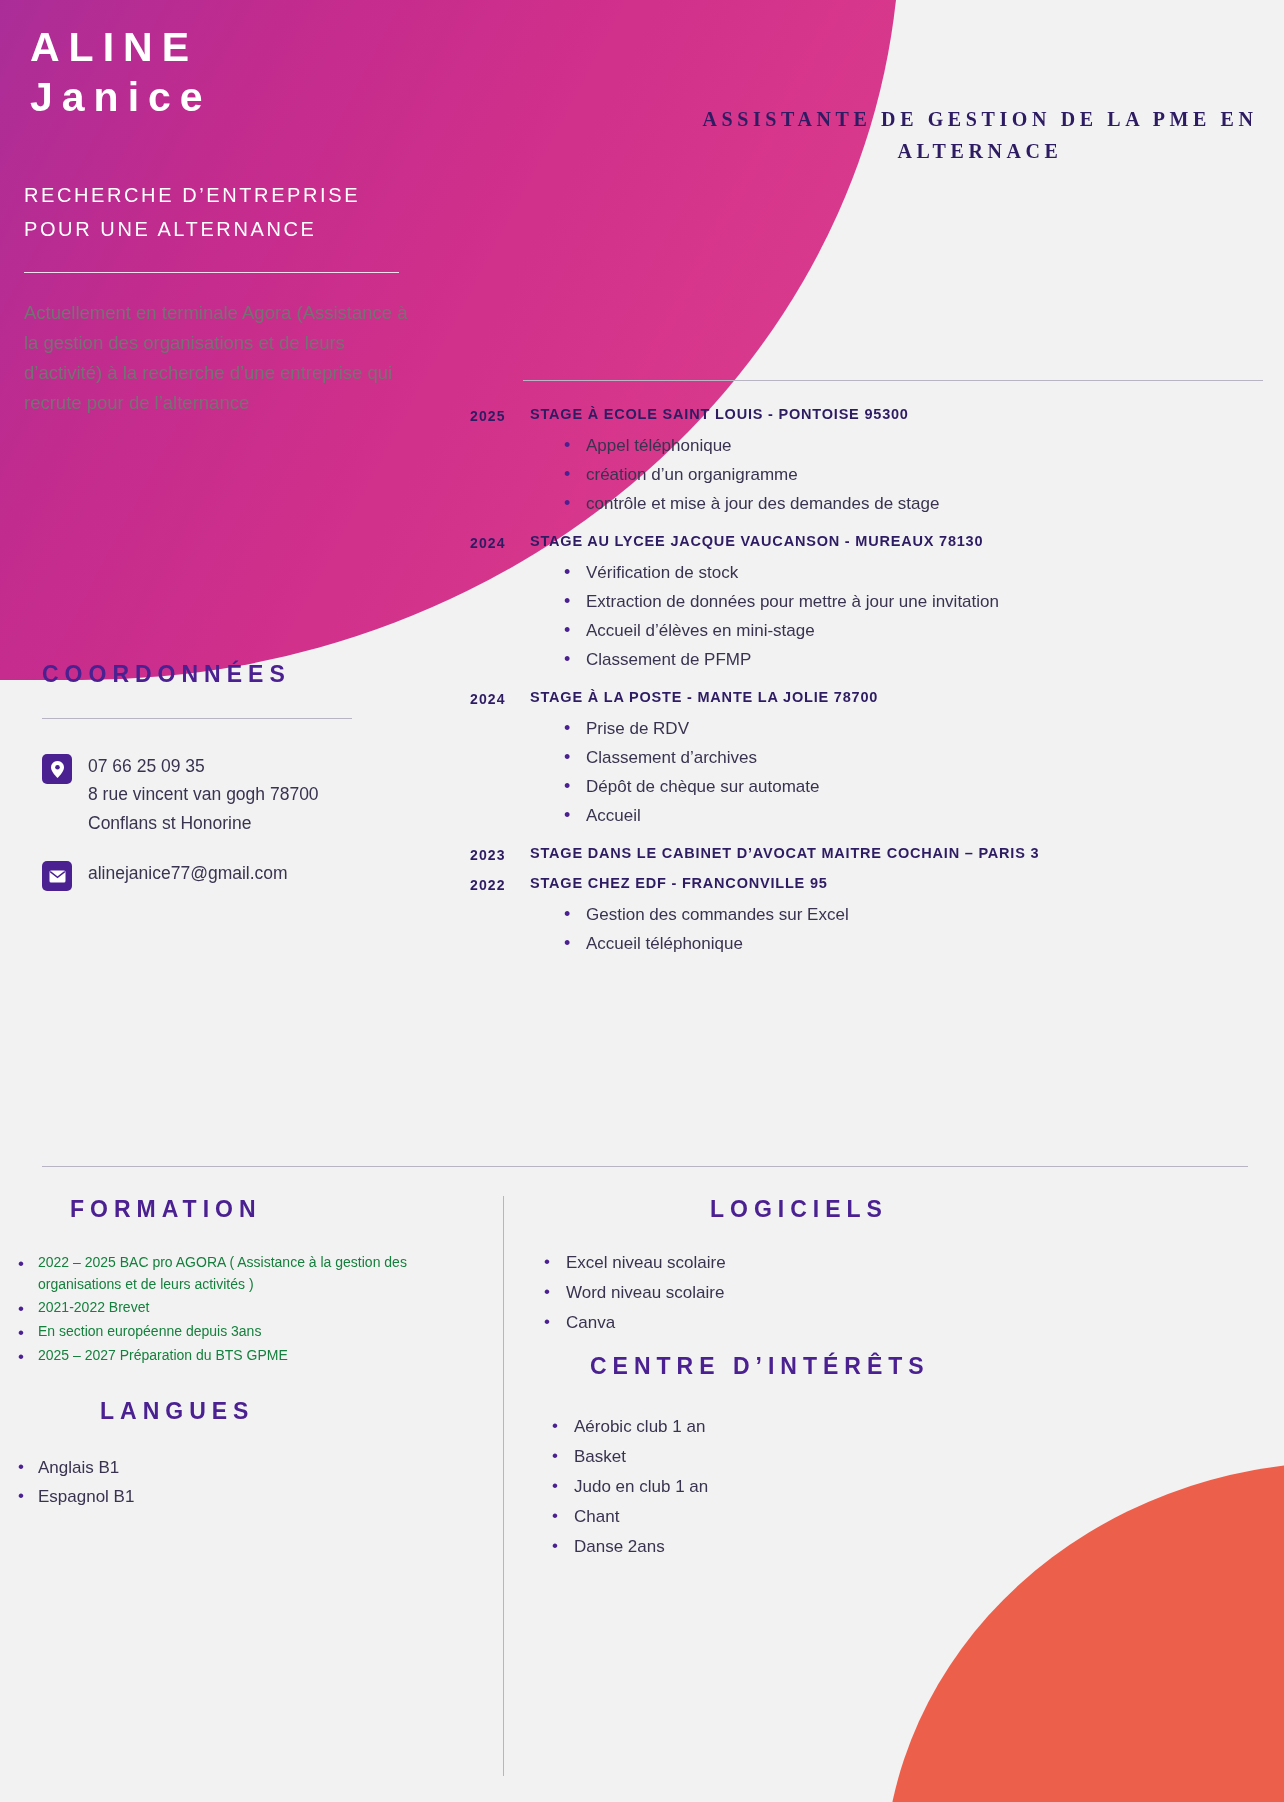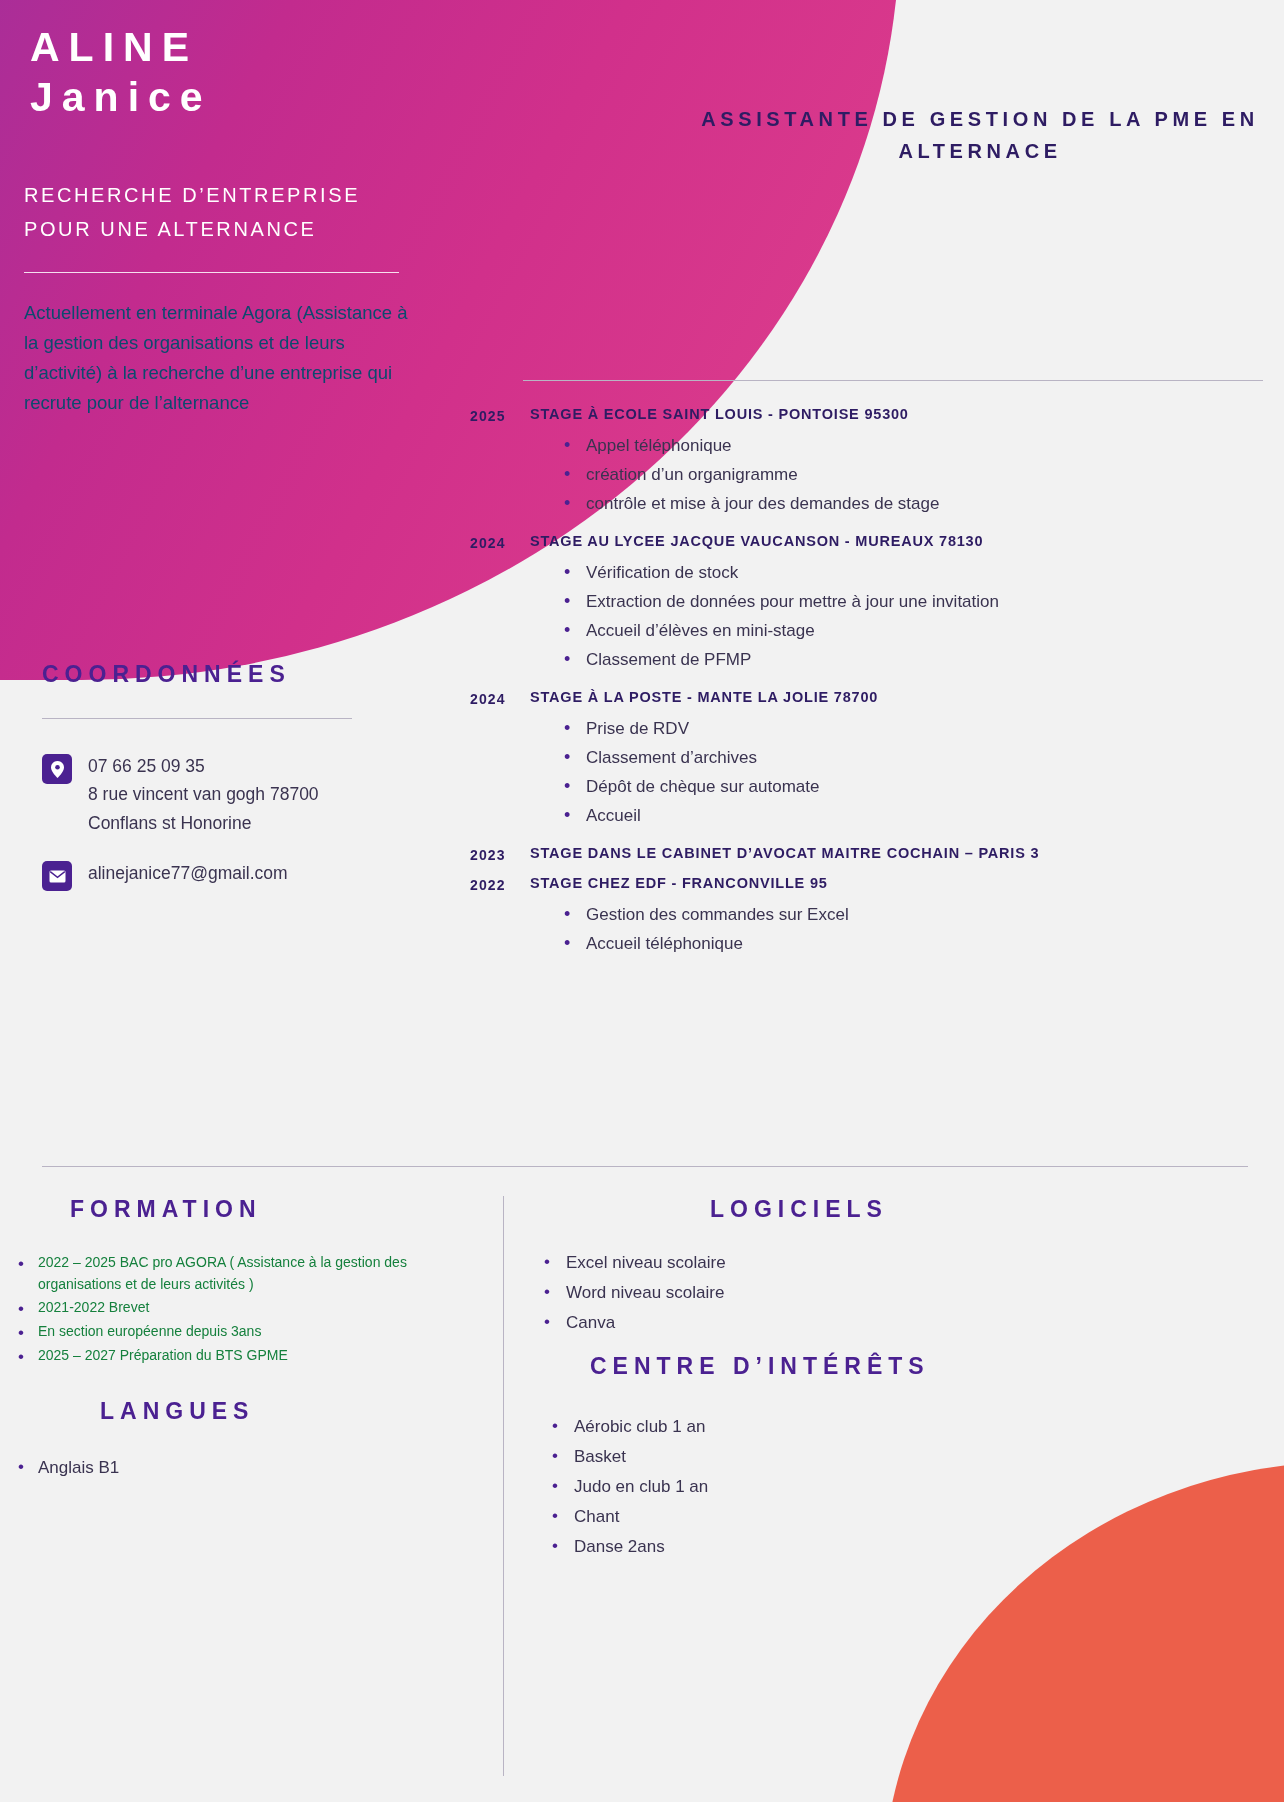--- a/index.html
+++ b/index.html
@@ -51,29 +51,29 @@
   }
   .subtitle {
     position: absolute; left: 24px; top: 178px; color: #ffffff;
     font-size: 20px; letter-spacing: 2.6px; line-height: 1.72; font-weight: 300;
   }
   .hdr-rule {
     position: absolute; left: 24px; top: 272px; width: 375px; height: 1px;
     background: rgba(255,255,255,.85);
   }
   .intro {
-    position: absolute; left: 24px; top: 298px; width: 400px; color: #0c4a6e;
+    position: absolute; left: 24px; top: 298px; width: 400px; color: #737373;
     font-size: 18.5px; line-height: 1.62; font-weight: 300;
   }
 
   
   .jobtitle {
     position: absolute; left: 700px; top: 103px; width: 560px;
     text-align: center; color: #2e1c63;
-    font-size: 20px; font-weight: bold; letter-spacing: 4.6px; line-height: 1.62;
+    font-size: 20px; font-weight: bold; letter-spacing: 4.6px; line-height: 1.62; font-family: Liberation Serif, serif;
   }
 
   
   .h-sec {
     color: #4b2191; font-weight: bold; letter-spacing: 6px;
   }
 
   .exp-h {
     position: absolute; left: 520px; top: 336px; width: 740px;
     text-align: center; font-size: 21px;
@@ -286,20 +286,21 @@
   <ul class="form-list">
     <li>2022 – 2025 BAC pro AGORA ( Assistance à la gestion des organisations et de leurs activités )</li>
     <li>2021-2022 Brevet</li>
     <li>En section européenne depuis 3ans</li>
     <li>2025 – 2027 Préparation du BTS GPME</li>
   </ul>
 
   <div class="h-sec lang-h">LANGUES</div>
   <ul class="lang-list">
     <li>Anglais B1</li>
+    <li>Espagnol B1</li>
   </ul>
 
   <div class="h-sec logi-h">LOGICIELS</div>
   <ul class="logi-list">
     <li>Excel niveau scolaire</li>
     <li>Word niveau scolaire</li>
     <li>Canva</li>
   </ul>
 
   <div class="h-sec ci-h">CENTRE D’INTÉRÊTS</div>

